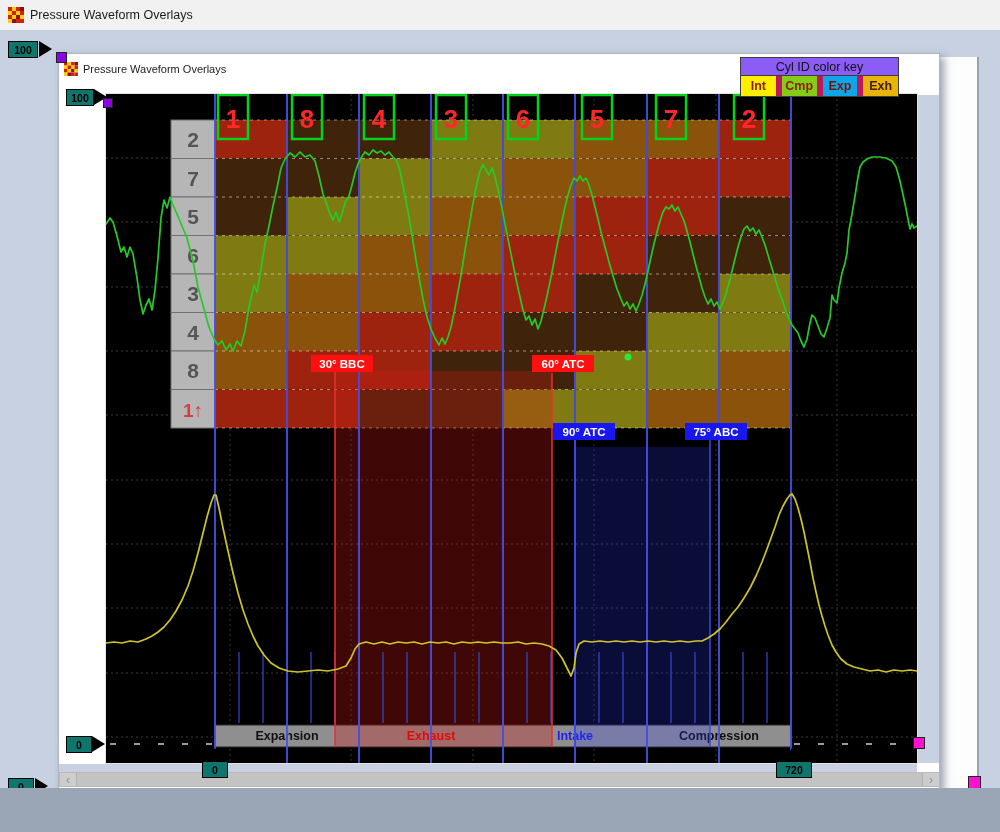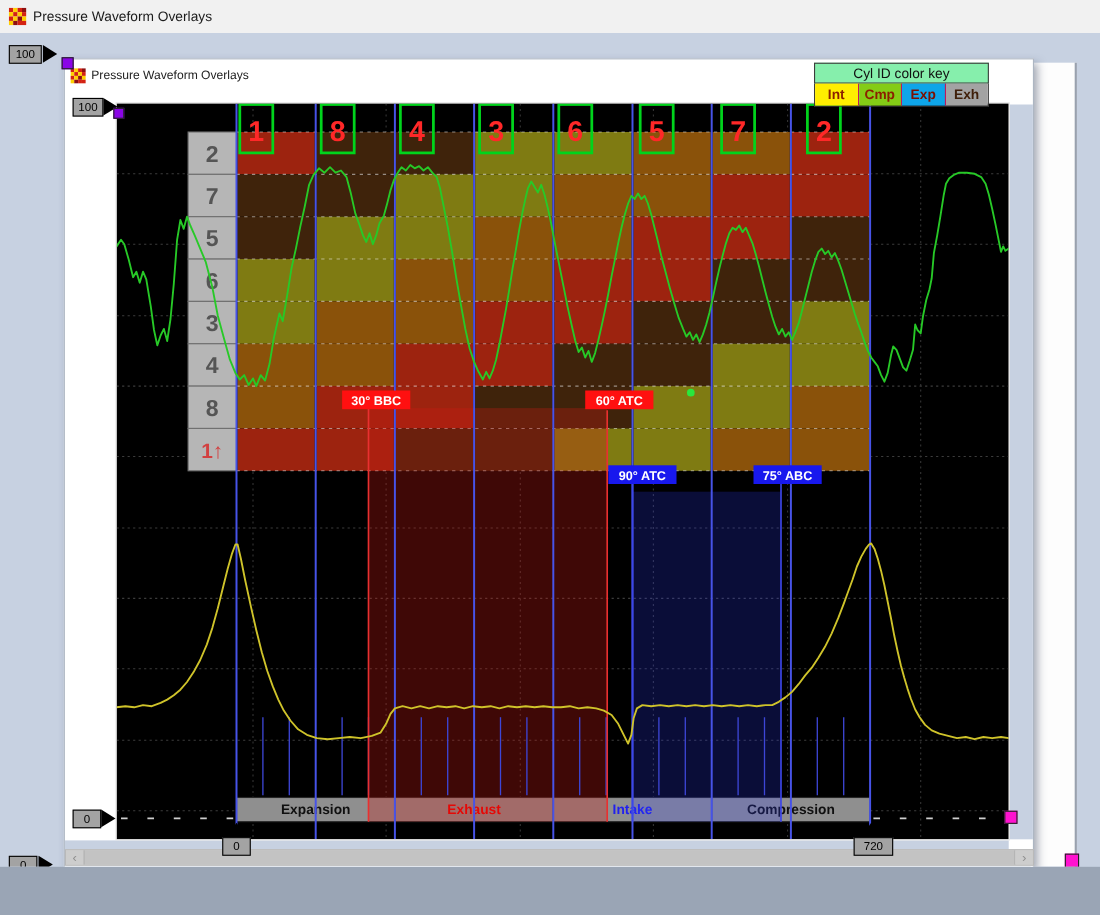--- a/index.html
+++ b/index.html
@@ -14,28 +14,28 @@
   .white-panel{left:937px;top:57px;width:40px;height:731px;background:#fdfdfd;
                border-right:2px solid #99a1ae;}
   .panel-bottom{left:57px;top:788px;width:922px;height:2px;background:#99a1ae;}
   .inner-window{left:58px;top:53px;width:882px;height:737px;background:#ffffff;
                 border:1px solid #adb6c2;box-shadow:4px 4px 8px rgba(60,70,95,.5);box-sizing:border-box;}
   .inner-titlebar{left:64px;top:59px;height:20px;display:flex;align-items:center;}
   .inner-titlebar .ttext{margin-left:5px;font-size:11px;color:#222;}
   .chart{left:106px;top:94px;width:811px;height:669px;background:#000;outline:1px solid #e3e3e3;}
   .strip{background:#c7d1e1;}
   .color-key{left:740px;top:57px;width:159px;}
-  .key-head{height:19px;background:#86efac;border:1.5px solid #3c3c3c;box-sizing:border-box;
+  .key-head{height:19px;background:#8b5cf6;border:1.5px solid #3c3c3c;box-sizing:border-box;
             display:flex;align-items:center;justify-content:center;font-size:12.5px;color:#111;}
   .key-row{display:flex;height:21px;border:1px solid #3c3c3c;border-top:none;box-sizing:border-box;}
   .key-cell{flex:1;display:flex;align-items:center;justify-content:center;
-            font-size:12.5px;font-weight:600;border-right:1px solid #be185d;box-sizing:border-box;}
+            font-size:12.5px;font-weight:600;border-right:6px solid #be185d;box-sizing:border-box;}
   .key-cell:last-child{border-right:none;}
-  .axbox{background:#a3a3a3;border:1.5px solid #000;display:flex;align-items:center;
-         justify-content:center;font-size:10.5px;font-weight:400;color:#000;box-sizing:border-box;}
+  .axbox{background:#0f766e;border:1.5px solid #000;display:flex;align-items:center;
+         justify-content:center;font-size:10.5px;font-weight:700;color:#000;box-sizing:border-box;}
   .tri-r{width:0;height:0;border-top:8px solid transparent;border-bottom:8px solid transparent;
          border-left:13px solid #000;}
   .tri-u{width:0;height:0;border-left:9px solid transparent;border-right:9px solid transparent;
          border-bottom:13px solid #000;}
   .sqm{border:1px solid #222;box-sizing:border-box;}
   .hscroll{left:59px;top:772px;width:881px;height:15px;background:#cdcdcd;border:1px solid #b9b9b9;
            box-sizing:border-box;display:flex;align-items:center;}
   .sc-btn{width:16px;height:13px;display:flex;align-items:center;justify-content:center;
           color:#8f8f8f;font-size:12px;background:#cdcdcd;}
   .sc-thumb{height:13px;flex:1;background:#c3c3c3;border-left:1px solid #b2b2b2;border-right:1px solid #b2b2b2;}
@@ -293,21 +293,21 @@
         <text x="749" y="128" text-anchor="middle" font-size="26" font-weight="bold" fill="#ff2828">2</text>
       </svg>
   </div>
 
   <div class="abs color-key">
     <div class="key-head">Cyl ID color key</div>
     <div class="key-row" id="key-row">
         <div class="key-cell" style="background: rgb(255, 238, 0); color: rgb(139, 32, 0);">Int</div>
         <div class="key-cell" style="background: #84cc16; color: rgb(139, 32, 0);">Cmp</div>
         <div class="key-cell" style="background: #0ea5e9; color: rgb(124, 16, 0);">Exp</div>
-        <div class="key-cell" style="background: #a3a3a3; color: rgb(64, 32, 10);">Exh</div>
+        <div class="key-cell" style="background: #eab308; color: rgb(64, 32, 10);">Exh</div>
       </div>
   </div>
 
   <div class="abs hscroll">
     <div class="sc-btn">
         <span>‹</span>
       </div>
     <div class="sc-thumb"></div>
     <div class="sc-btn">
         <span>›</span>

